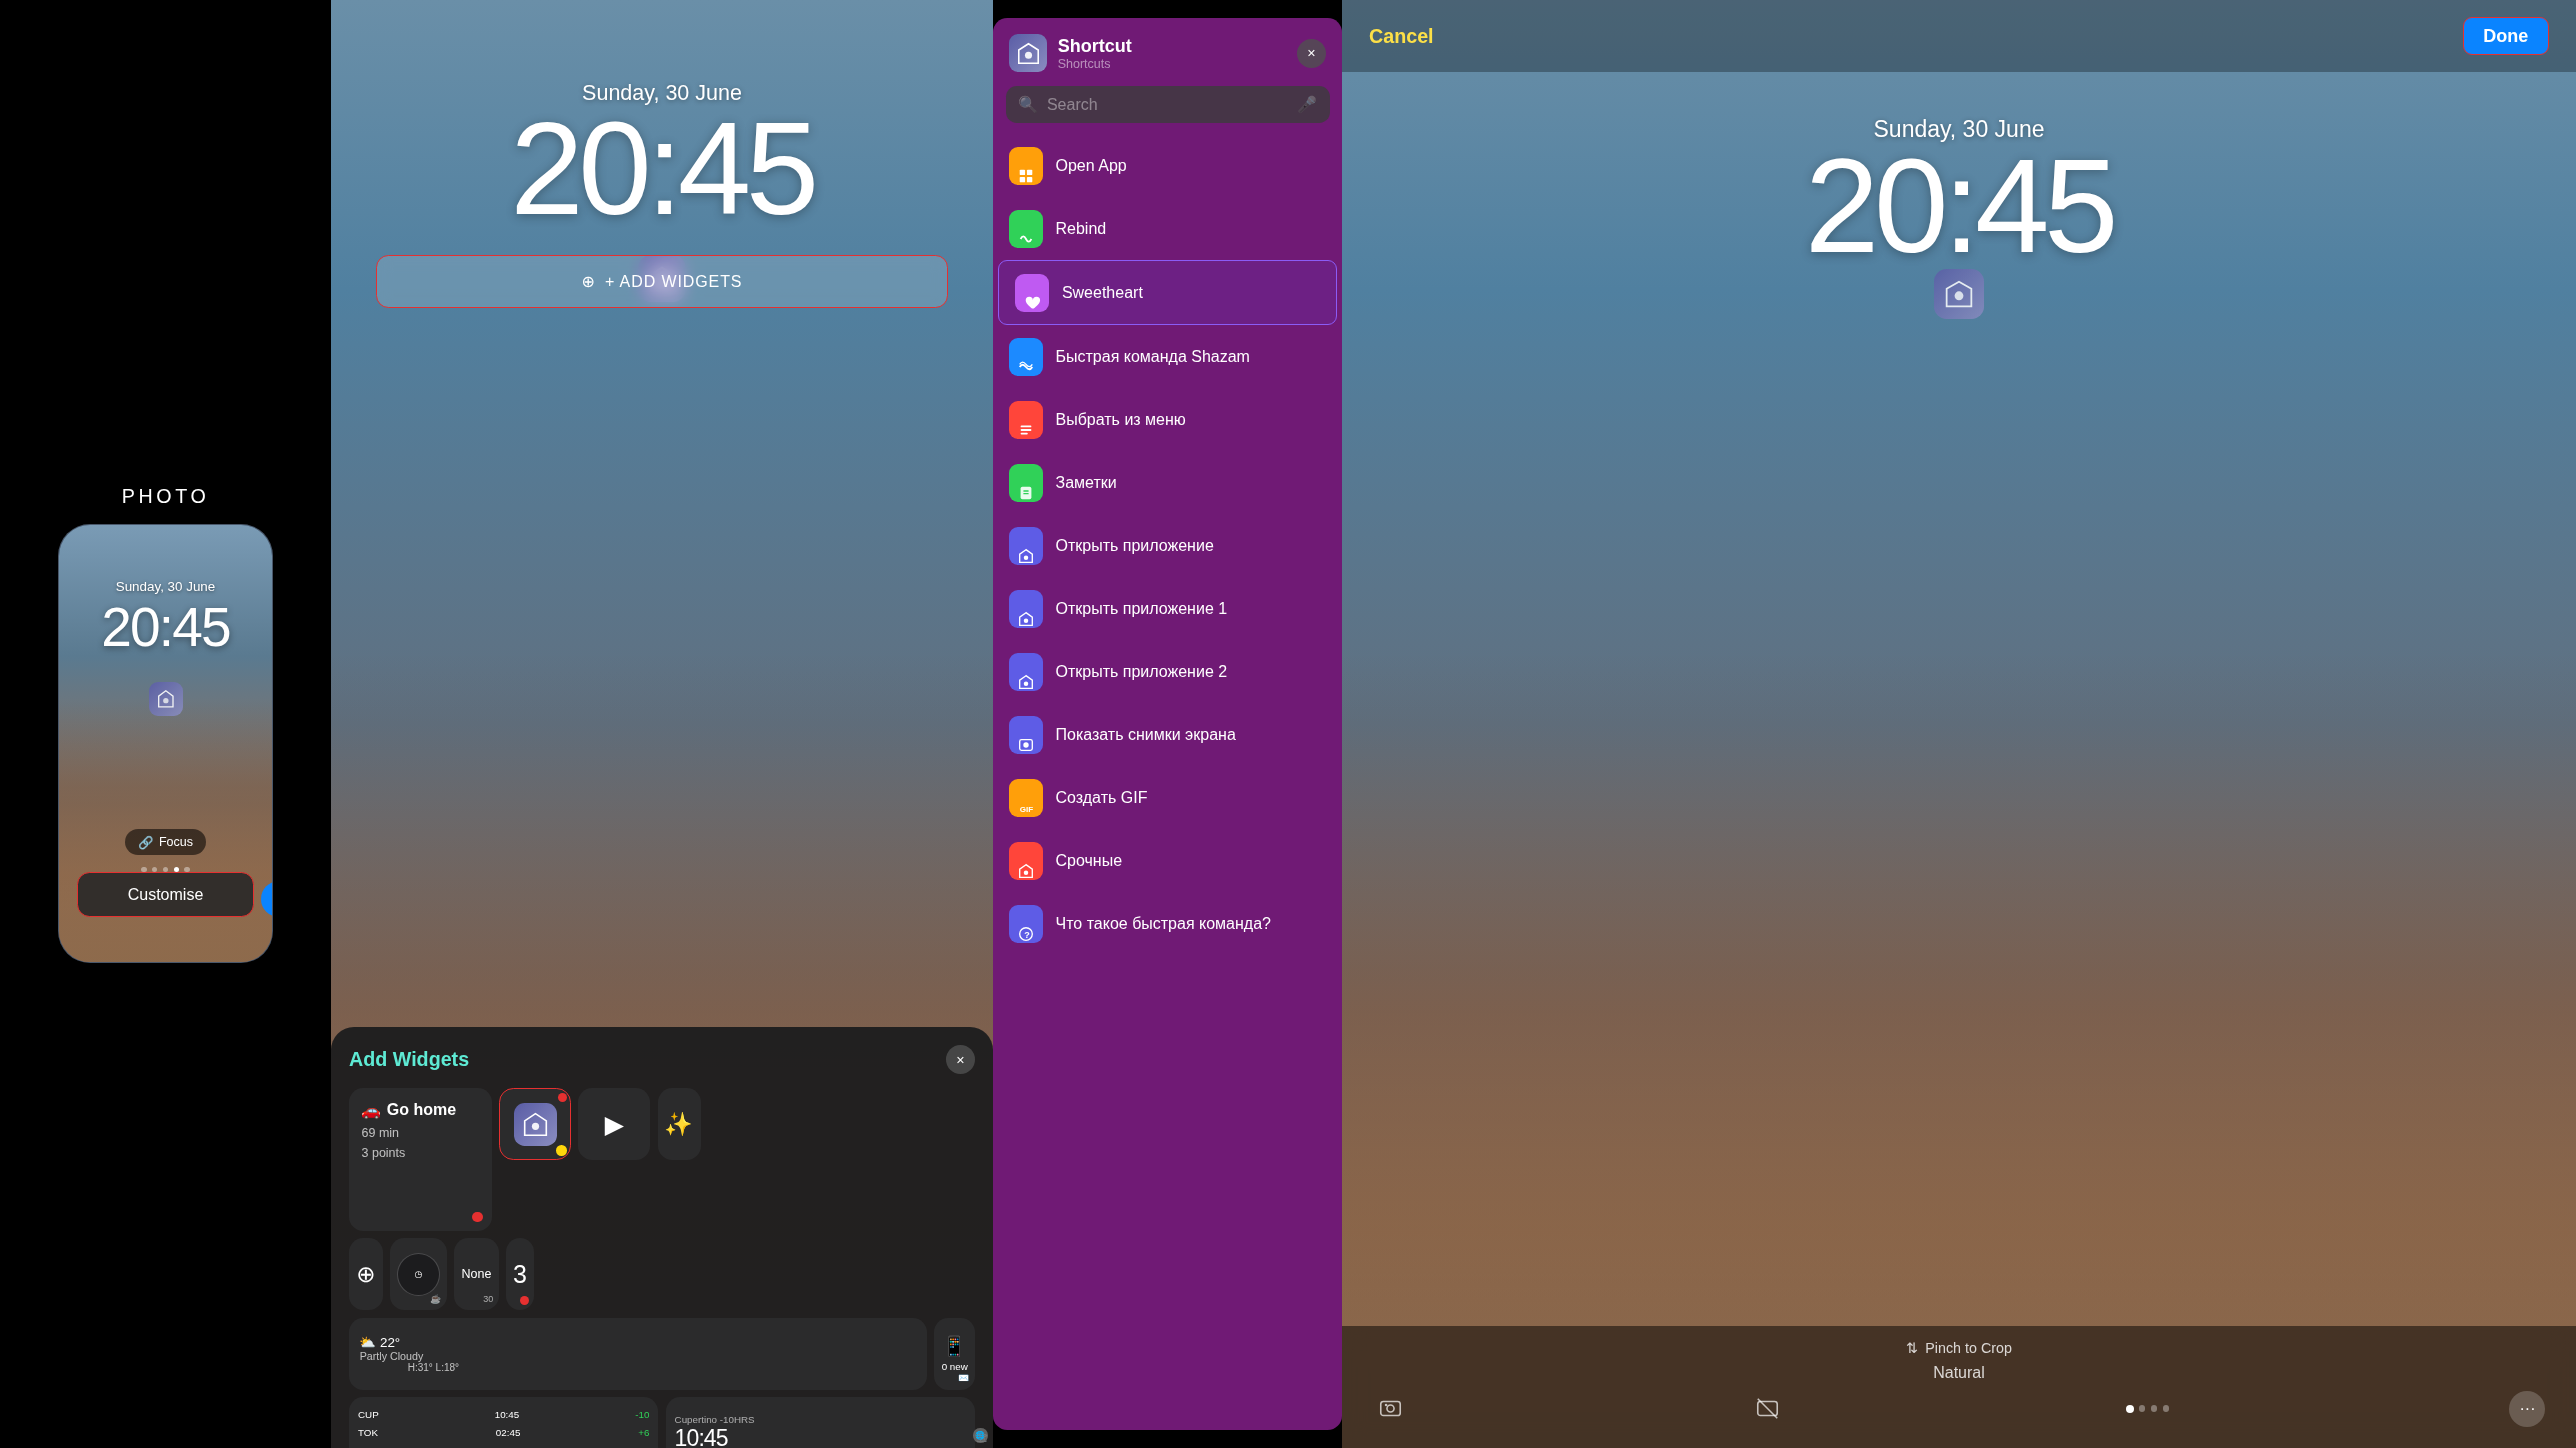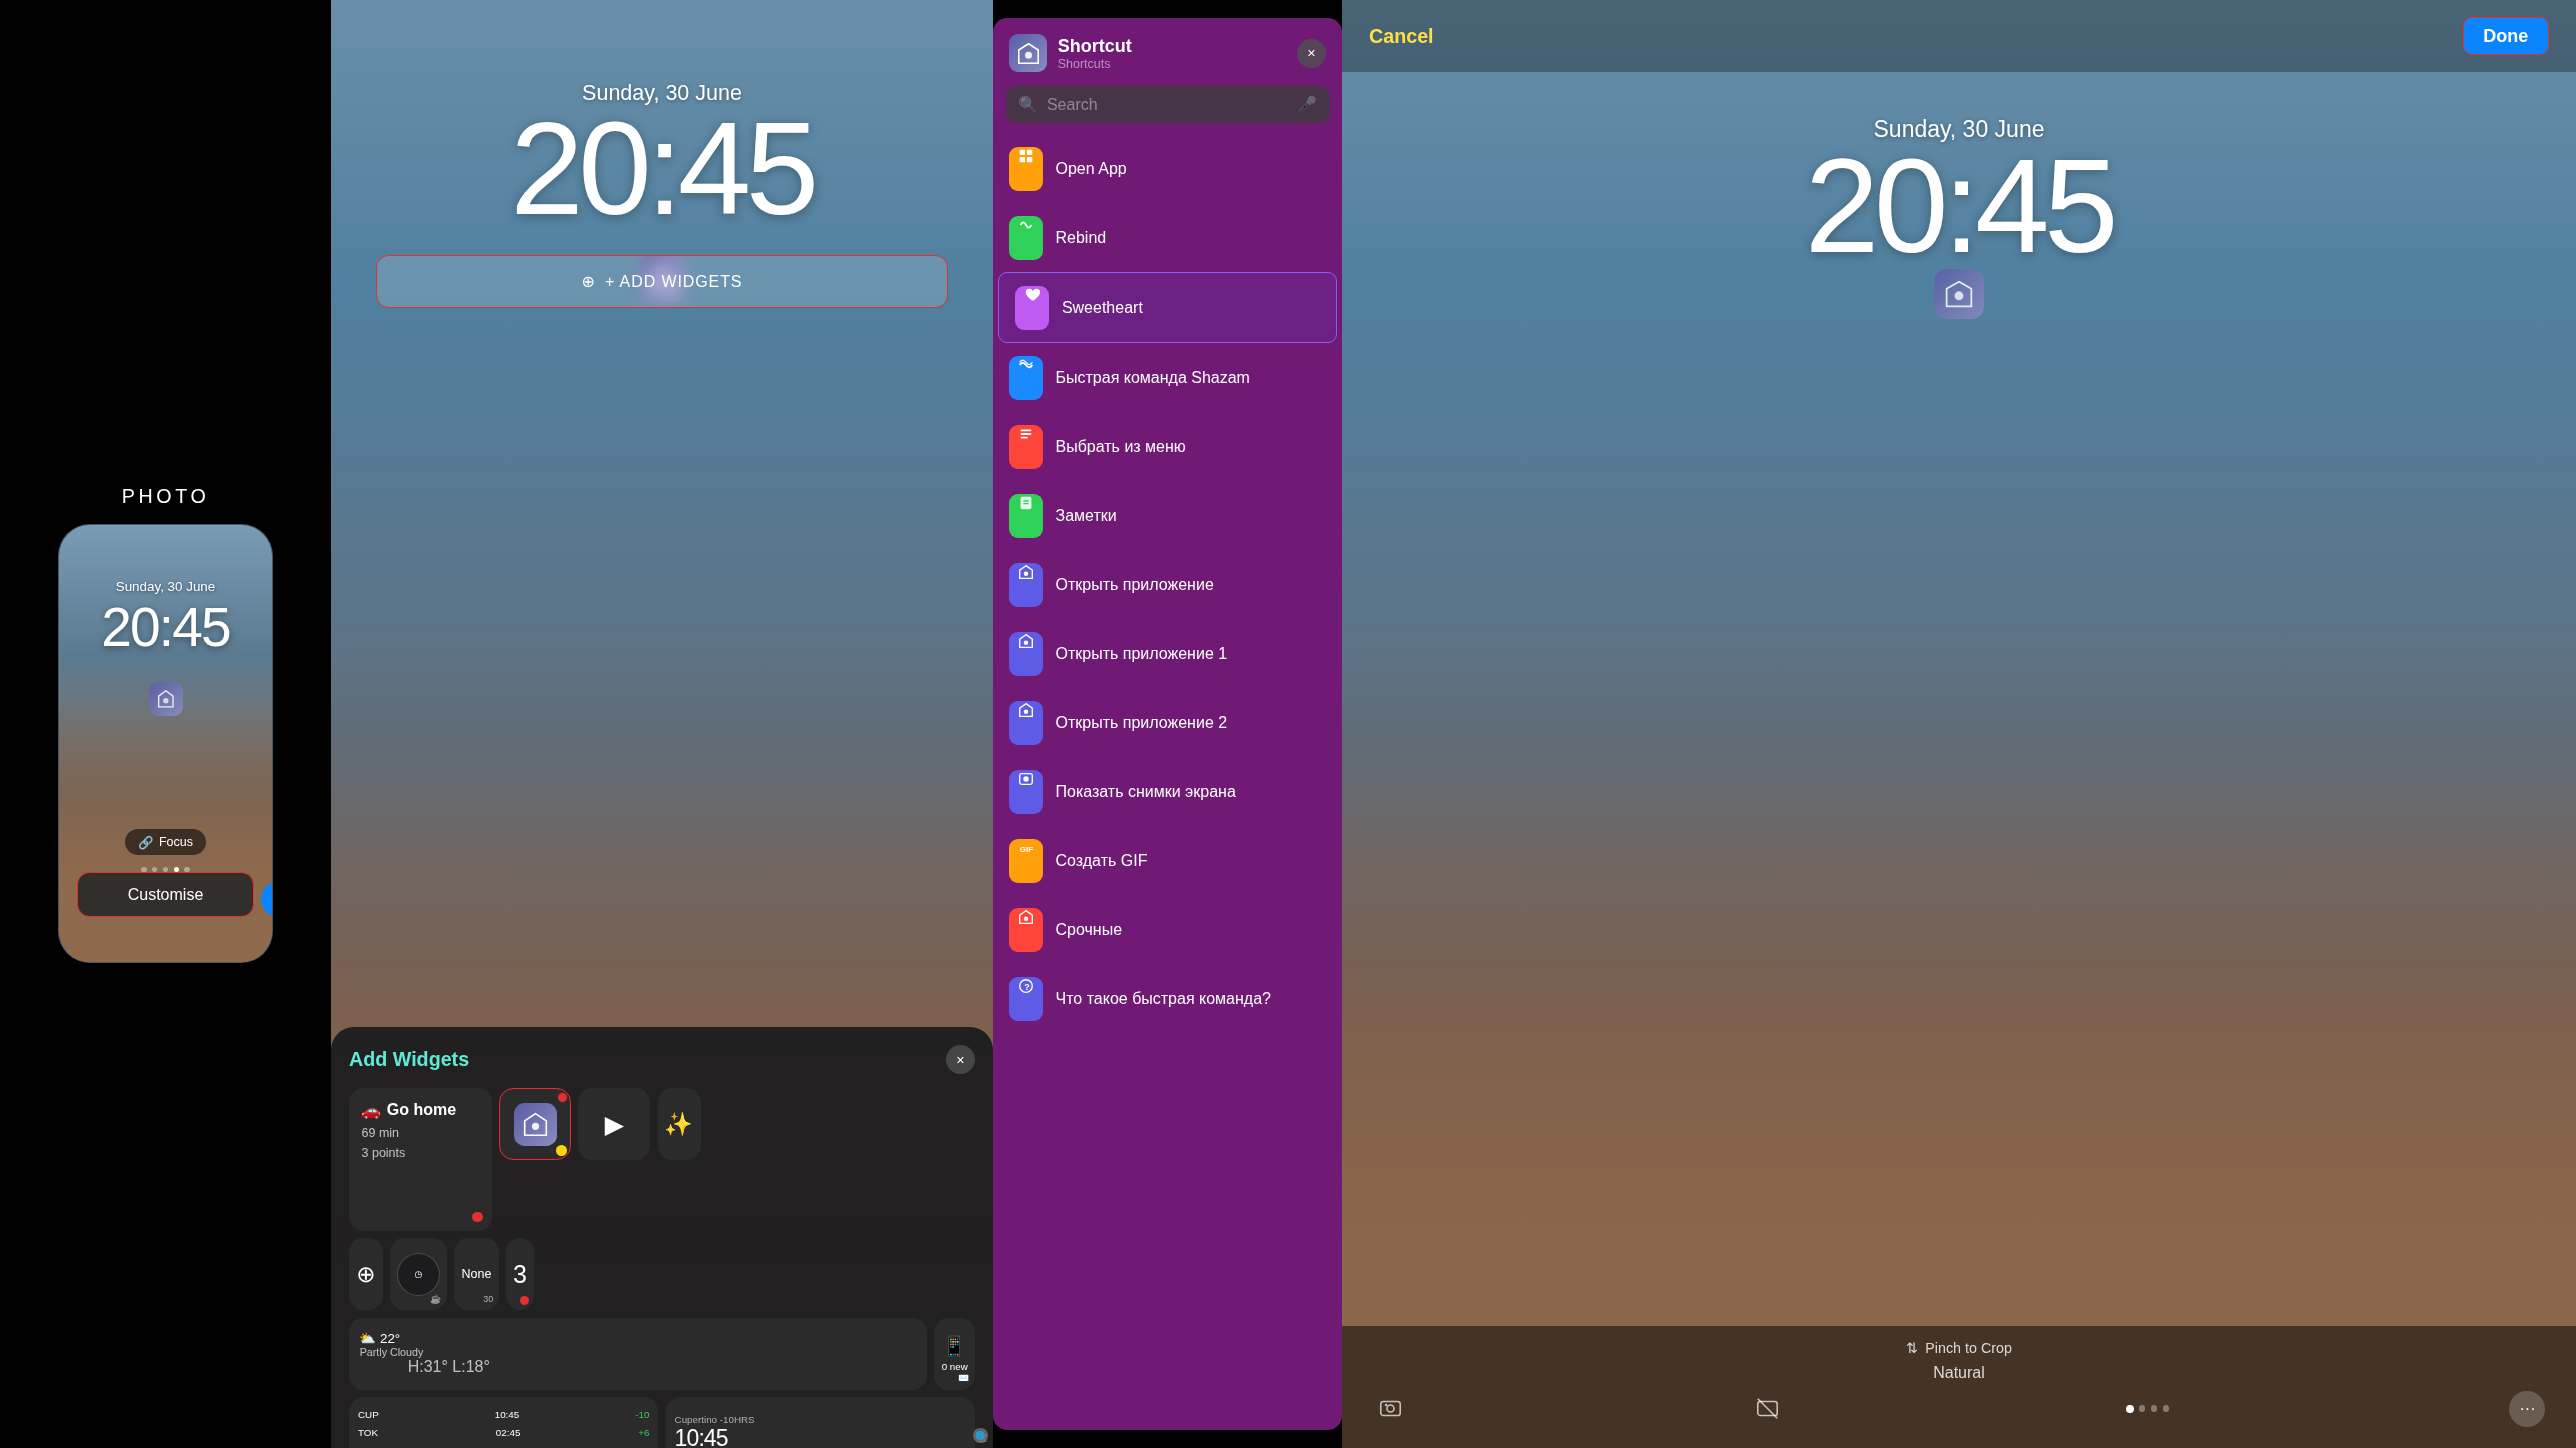--- a/index.html
+++ b/index.html
@@ -474,24 +474,24 @@
     .shortcut-item {
       display: flex;
       align-items: center;
       gap: 12.5px;
       padding: 12.5px 16px;
       cursor: pointer;
     }
 
     .shortcut-icon {
       width: 34px;
-      height: 44px;
+      height: 38px;
       border-radius: 9px;
       display: flex;
-      align-items: flex-start;
+      align-items: flex-end;
       justify-content: center;
       flex-shrink: 0;
     }
 
     .shortcut-label {
       color: #fff;
       font-size: 16px;
     }
 
     
@@ -828,21 +828,21 @@
     </div>
 
     <div style="display:flex;gap:7.2px;margin-bottom:7.2px;">
 
       <div class="weather-widget" style="flex:1.5;">
         <div style="color:#fff;font-size:13.4px;display:flex;align-items:center;gap:3.6px;">
           <span>⛅</span>
           <span>22°</span>
         </div>
         <div style="color:rgba(255,255,255,0.7);font-size:10.7px;">Partly Cloudy</div>
-        <div style="color:rgba(255,255,255,0.7);font-size:16px;padding-left:48px;">H:31° L:18°</div>
+        <div style="color:rgba(255,255,255,0.7);font-size:10px;padding-left:48px;">H:31° L:18°</div>
         <div style="position:absolute;bottom:5.4px;right:5.4px;">
           <span style="font-size:9px;">📷</span>
         </div>
       </div>
 
       <div class="widget-small">
         <span style="font-size:19.7px;">📱</span>
         <div style="color:#fff;font-size:9.8px;margin-top:3.6px;">
           <span>0 new</span>
         </div>

